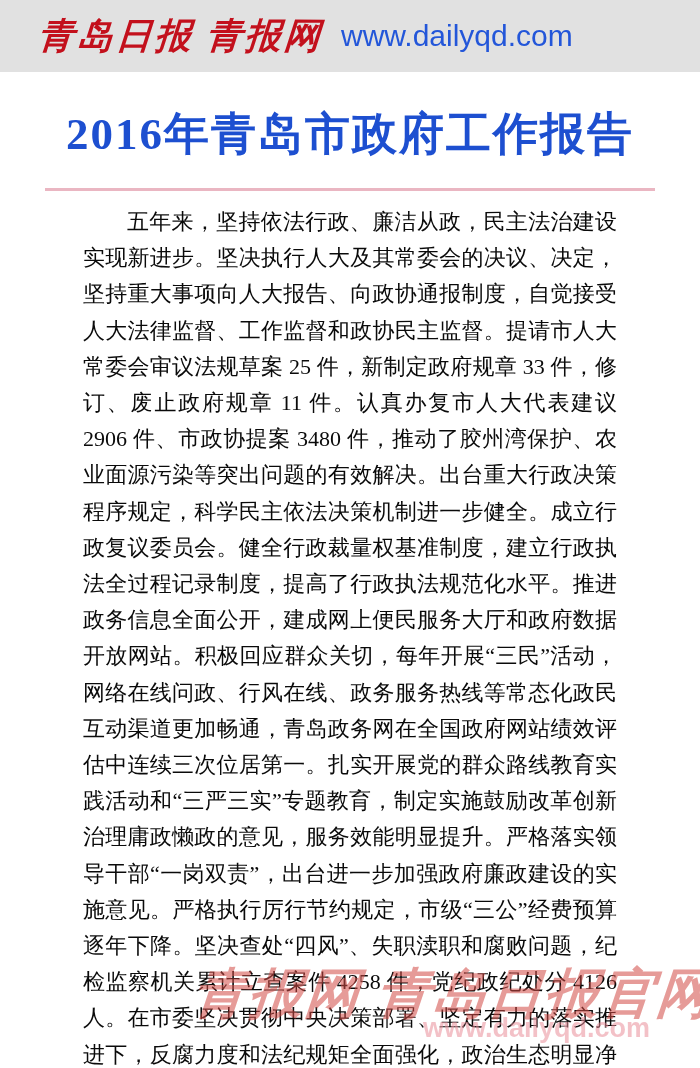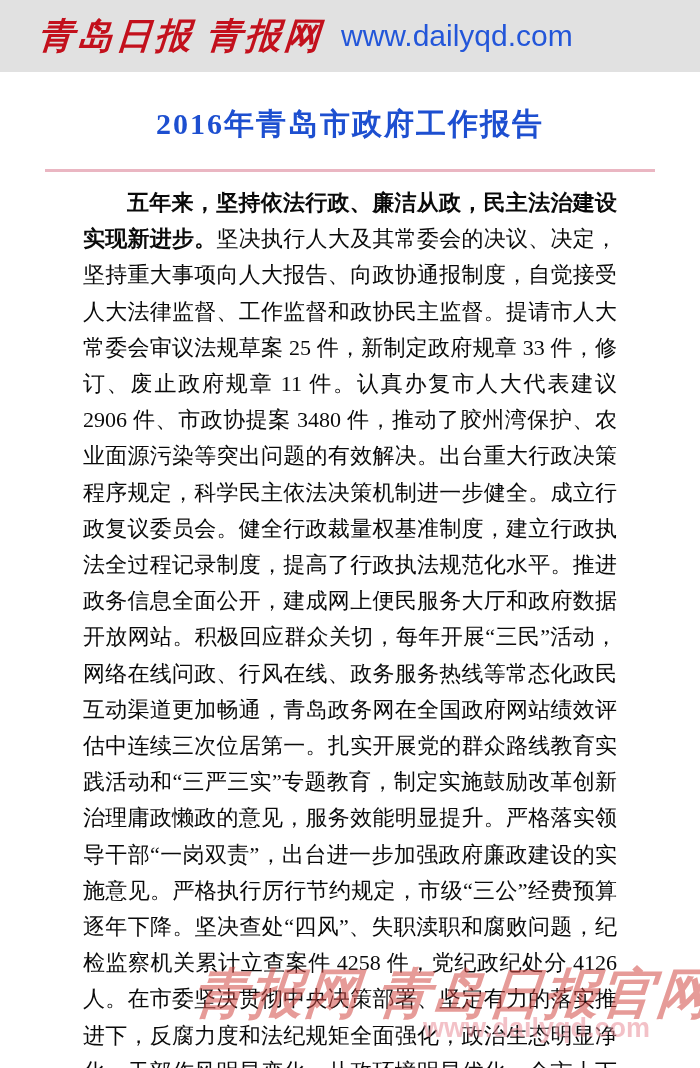--- a/index.html
+++ b/index.html
@@ -37,41 +37,41 @@
     font-family: "Liberation Sans", "DejaVu Sans", sans-serif;
     text-decoration: none;
     white-space: nowrap;
   }
   
   .content { padding: 0 45px; }
   .title {
     margin: 32px 0 0 0;
     text-align: center;
     color: var(--title_blue, #1d4fd0);
-    font-size: 30px;
+    font-size: 45px;
     font-weight: bold;
     letter-spacing: 2px;
     white-space: nowrap;
   }
   .divider {
     height: 3px;
     background: var(--divider_pink, #eab6c2);
     margin-top: 24px;
   }
   .body-text {
     width: 534px;
     margin: 13px auto 0 auto;
     font-size: 22px;
     line-height: 36.2px;
     color: #0a0a0a;
     text-align: justify;
     text-justify: inter-ideograph;
     text-indent: 44px;
   }
-  .body-text .lead { font-weight: bold; }
+  .body-text .lead { font-weight: normal; }
   
   .watermark {
     position: absolute;
     right: -12px;
     bottom: 26px;
     text-align: right;
     pointer-events: none;
     opacity: 0.55;
     line-height: 1;
   }

